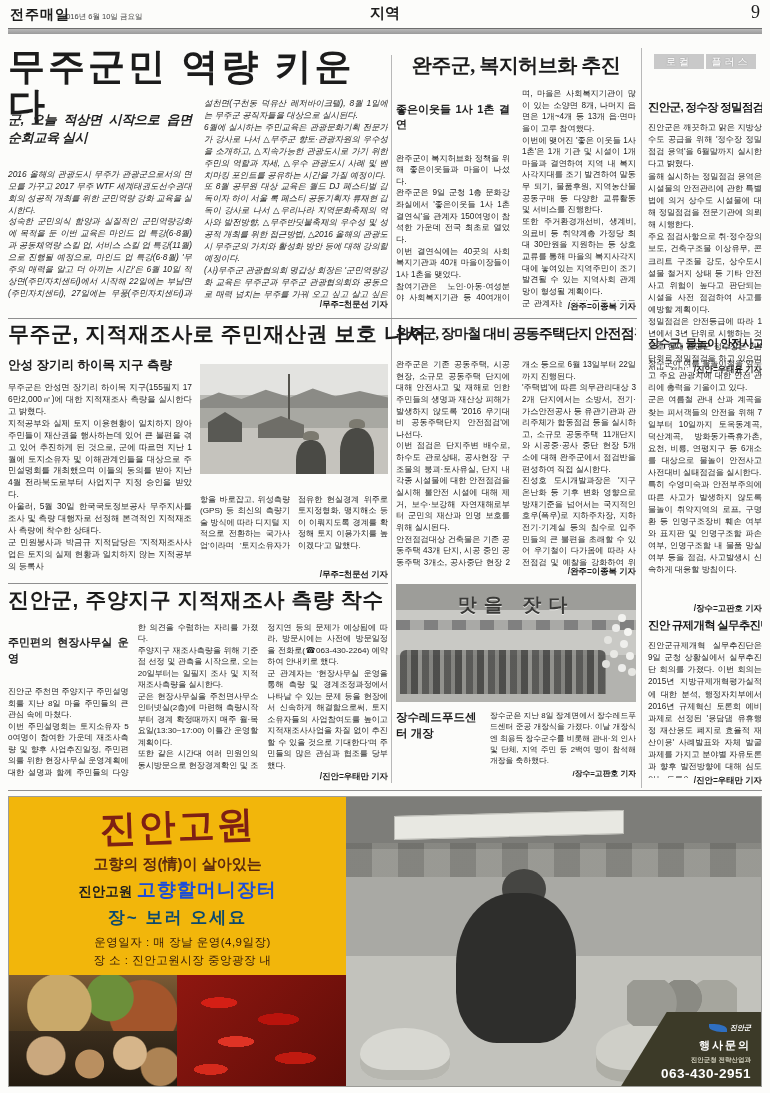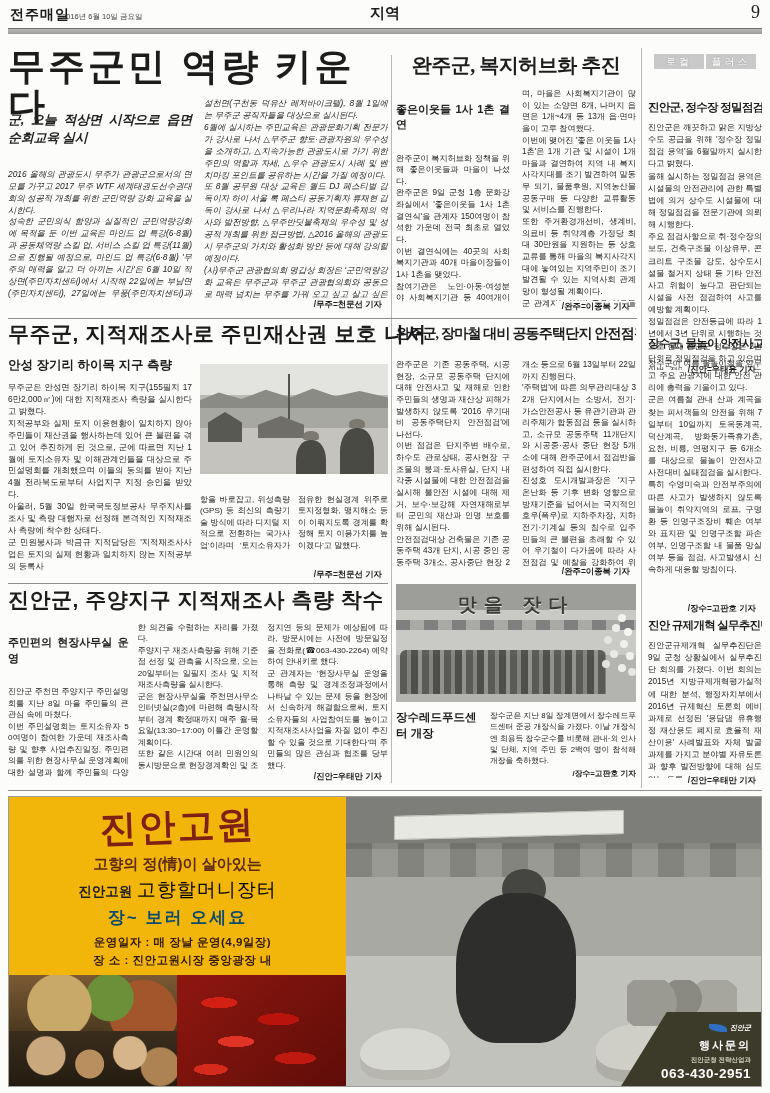--- a/index.html
+++ b/index.html
@@ -21,21 +21,21 @@
     border-top:1px solid #6e6e6e; background:linear-gradient(#b9b9b9,#9a9a9a); }
 
   
   .art { position:absolute; }
   .body-text {
     font-size:8.4px; line-height:1.42; text-align:justify; color:#222;
     white-space:pre-line; word-break:break-all; overflow:hidden;
   }
   .cols2 { column-count:2; column-gap:12px; }
   .cols3 { column-count:3; column-gap:9px; }
-  .byline { position:absolute; right:6px; bottom:0; font-size:8.4px; font-weight:700; background:#fcfcfa; padding-left:6px; }
+  .byline { position:absolute; right:0; bottom:0; font-size:8.4px; font-weight:700; background:#fcfcfa; padding-left:6px; }
   .subhead-inline { font-size:13px; font-weight:900; margin:1px 0 9px 0; letter-spacing:-0.3px; }
   .subhead-small { font-size:11px; font-weight:900; margin:2px 0 8px 0; }
 
   .vrule { position:absolute; width:1px; background:#b8b8b8; }
   .hrule { position:absolute; height:1px; background:#8f8f8f; }
 
   
   .a1 { left:8px; top:48px; width:380px; height:268px; }
   .a1 h1 { font-size:37px; font-weight:900; letter-spacing:3px; line-height:1.05; }
   .a1 .bodywrap { position:absolute; left:0; top:50px; width:380px; height:212px; }
@@ -112,23 +112,23 @@
   .a9 .body-text { font-size:8.1px; }
 
   
   .ad { position:absolute; left:8px; top:796px; width:754px; height:291px; border:1px solid #9c9c98; overflow:hidden; background:#fff; }
   .ad-yellow { position:absolute; left:0; top:0; width:337px; height:178px; background:#f2b60b; text-align:center; overflow:hidden; }
   .ad-brand { margin-top:5px; font-family:"Liberation Serif",serif; font-size:37px; font-weight:900; color:#7e2014;
     letter-spacing:2px; transform:rotate(-2deg); }
   .ad-tagline { margin-top:3px; font-size:15px; font-weight:900; color:#5e2a0e; }
   .ad-marketline { margin-top:3px; }
   .ad-marketline .pre { font-size:13.5px; font-weight:900; color:#1d1d1d; }
-  .ad-marketline .name { font-family:"Liberation Serif",serif; font-size:19px; font-weight:400; color:#000000; letter-spacing:1px; }
+  .ad-marketline .name { font-family:"Liberation Serif",serif; font-size:19px; font-weight:700; color:#1d4ed8; letter-spacing:1px; }
   .ad-invite { margin-top:3px; font-size:17px; font-weight:900; color:#0c4a6e; letter-spacing:2px; }
-  .ad-info { margin-top:6px; font-size:11.5px; font-weight:700; color:#33190a; letter-spacing:0.5px;margin-left:10px; }
+  .ad-info { margin-top:6px; font-size:11.5px; font-weight:400; color:#33190a; letter-spacing:0.5px;margin-left:10px; }
   .ad-info + .ad-info { margin-top:3px; }
 
   .food { position:absolute; overflow:hidden; }
   .food-dish { left:0; top:178px; width:168px; height:56px;
     background:radial-gradient(circle at 30% 55%, #c9a96a 0 26%, transparent 27%),
                radial-gradient(circle at 60% 40%, #6c8f3a 0 22%, transparent 23%),
                radial-gradient(circle at 80% 70%, #a3552b 0 24%, transparent 25%),
                linear-gradient(#7b5a34,#4d3a20); }
   .food-mush { left:0; top:234px; width:168px; height:55px;
     background:radial-gradient(circle at 22% 45%, #caa87e 0 14%, transparent 15%),

